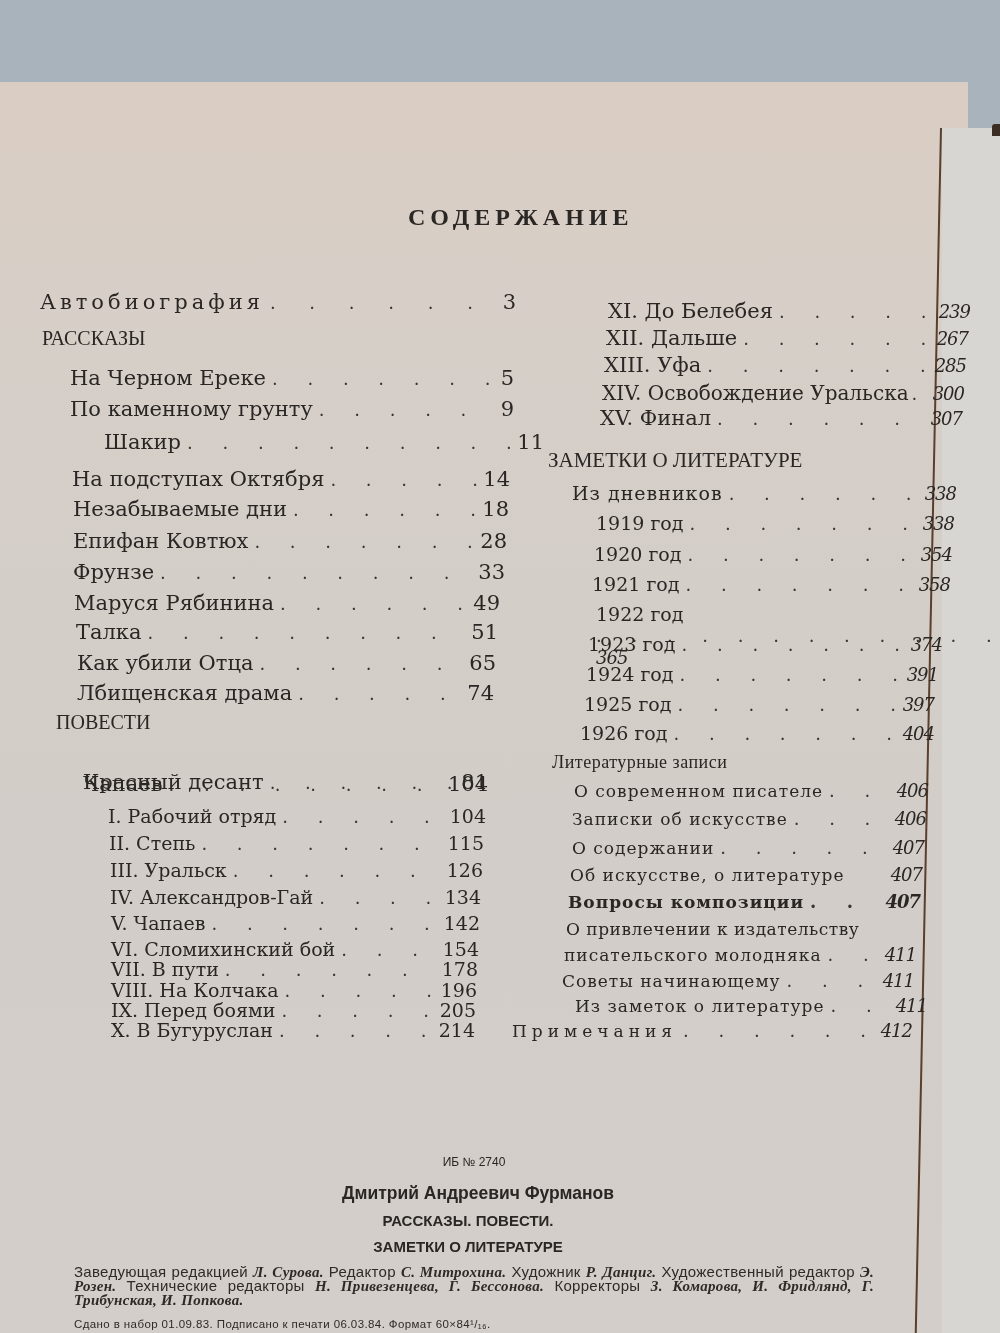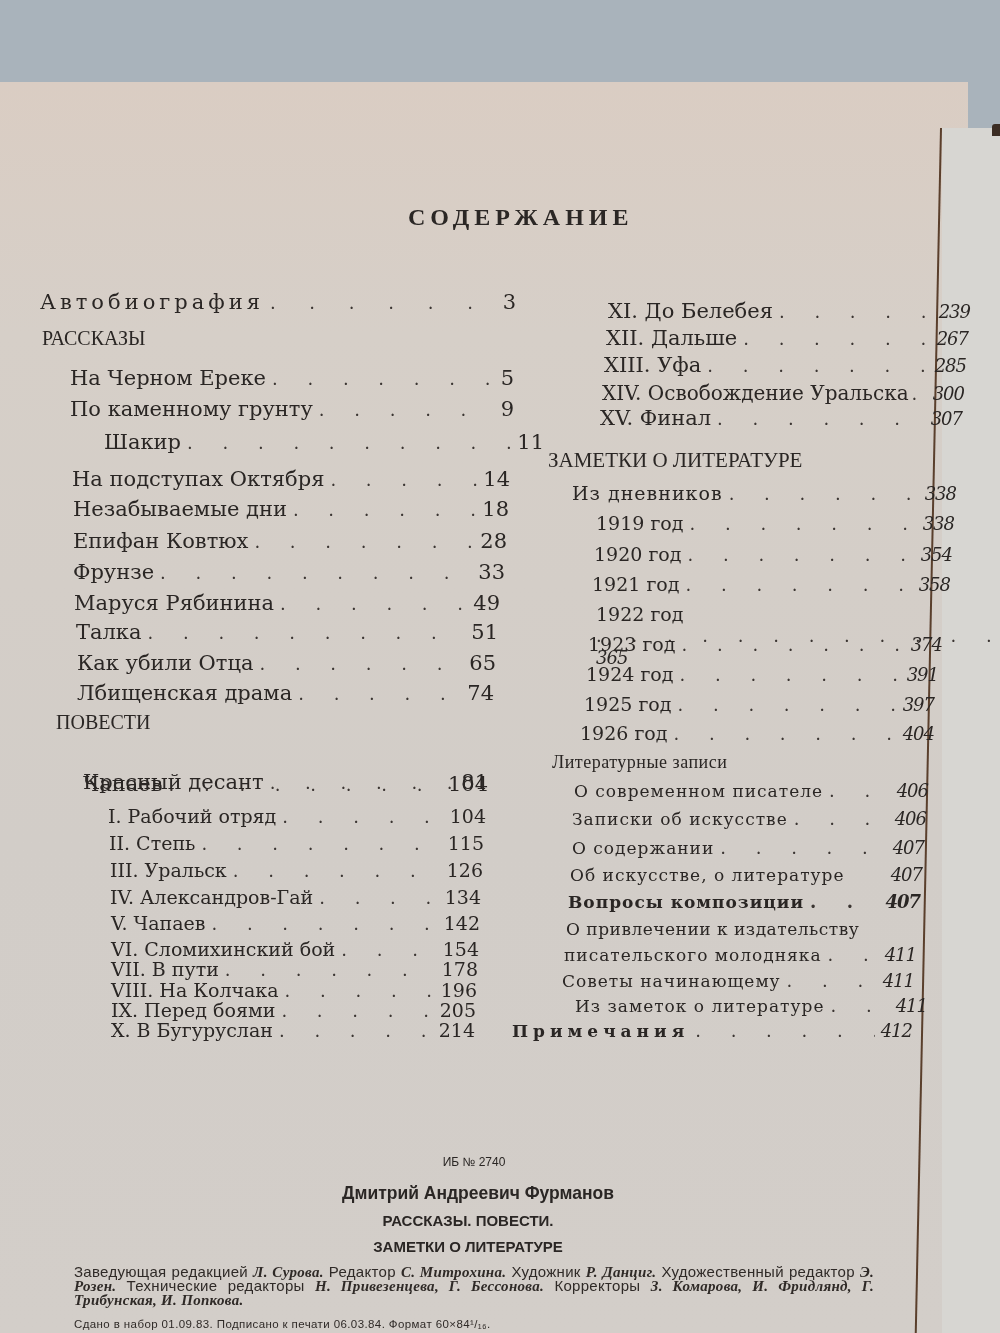--- a/index.html
+++ b/index.html
@@ -312,21 +312,21 @@
     <span class="label" style="letter-spacing:1px;">Советы начинающему</span>
     <span class="dots"></span>
     <span class="page-no">411</span>
   </div>
 <div class="row italic-num small" style="left:562px; top:995px; width:352px; font-size:17px;margin-left:13px;">
     <span class="label" style="letter-spacing:1px;">Из заметок о литературе</span>
     <span class="dots"></span>
     <span class="page-no">411</span>
   </div>
 <div class="row italic-num small" style="left:512px; top:1020px; width:400px; font-size:17px;">
-    <span class="label" style="letter-spacing:5px;font-weight:bold;">Примечания</span>
+    <span class="label" style="letter-spacing:5px;">Примечания</span>
     <span class="dots"></span>
     <span class="page-no">412</span>
   </div>
 
 <div class="imprint ib">ИБ № 2740</div>
 <div class="imprint author">Дмитрий Андреевич Фурманов</div>
 <div class="imprint book-title1">РАССКАЗЫ. ПОВЕСТИ.</div>
 <div class="imprint book-title2">ЗАМЕТКИ О ЛИТЕРАТУРЕ</div>
 
 <div class="credits">

